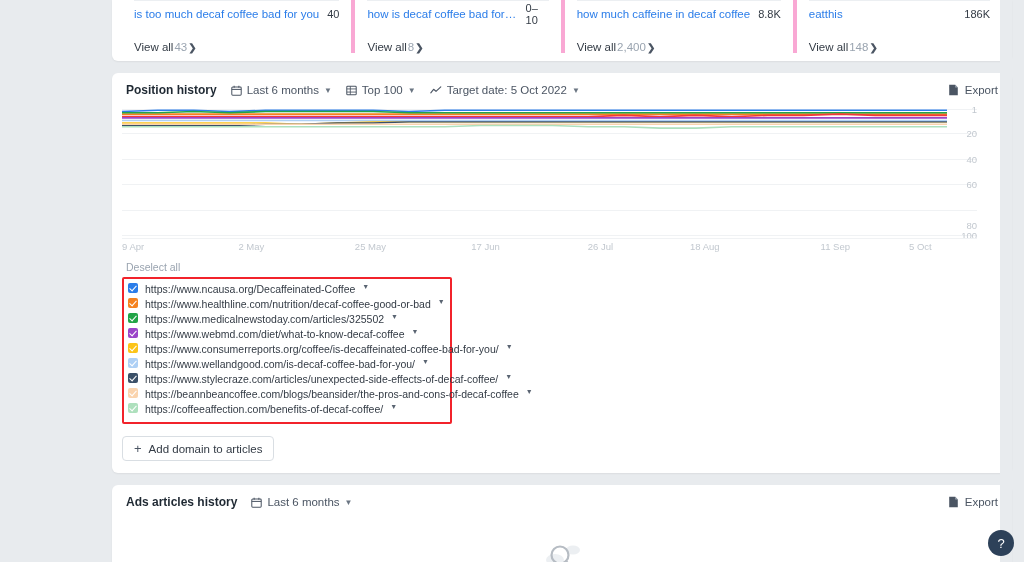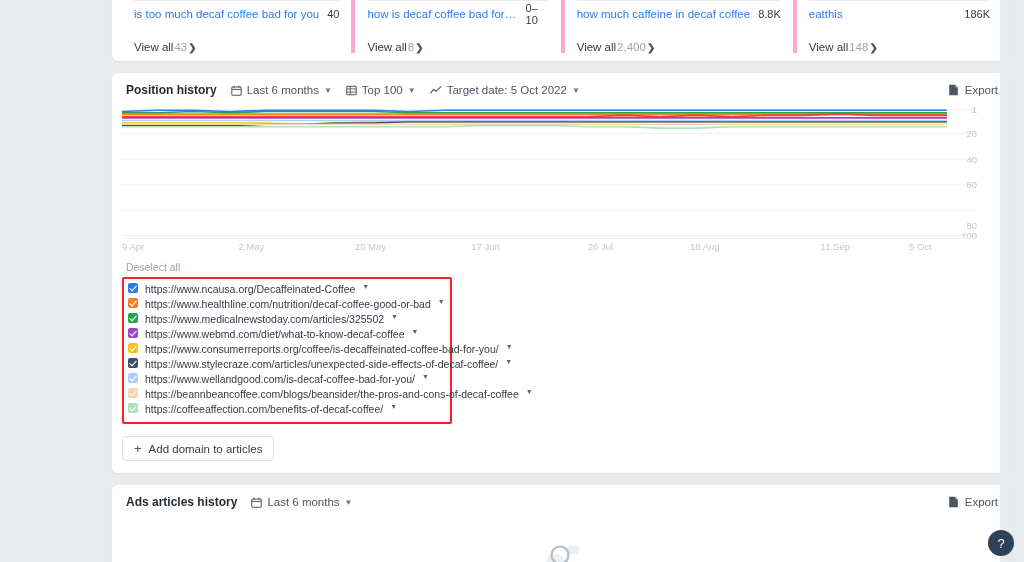--- a/index.html
+++ b/index.html
@@ -407,27 +407,27 @@
             <span class="cb" style="background: rgb(155, 69, 201);"></span>
             <span class="leg-url">https://www.webmd.com/diet/what-to-know-decaf-coffee</span>
             <span class="leg-caret">▼</span>
           </div>
           <div class="leg-row">
             <span class="cb" style="background: rgb(252, 196, 25);"></span>
             <span class="leg-url">https://www.consumerreports.org/coffee/is-decaffeinated-coffee-bad-for-you/</span>
             <span class="leg-caret">▼</span>
           </div>
           <div class="leg-row">
+            <span class="cb" style="background: rgb(174, 208, 245);"></span>
+            <span class="leg-url">https://www.wellandgood.com/is-decaf-coffee-bad-for-you/</span>
+            <span class="leg-caret">▼</span>
+          </div>
+          <div class="leg-row">
             <span class="cb" style="background: rgb(59, 80, 104);"></span>
             <span class="leg-url">https://www.stylecraze.com/articles/unexpected-side-effects-of-decaf-coffee/</span>
-            <span class="leg-caret">▼</span>
-          </div>
-          <div class="leg-row">
-            <span class="cb" style="background: rgb(174, 208, 245);"></span>
-            <span class="leg-url">https://www.wellandgood.com/is-decaf-coffee-bad-for-you/</span>
             <span class="leg-caret">▼</span>
           </div>
           <div class="leg-row">
             <span class="cb" style="background: rgb(250, 212, 174);"></span>
             <span class="leg-url">https://beannbeancoffee.com/blogs/beansider/the-pros-and-cons-of-decaf-coffee</span>
             <span class="leg-caret">▼</span>
           </div>
           <div class="leg-row">
             <span class="cb" style="background: rgb(174, 224, 189);"></span>
             <span class="leg-url">https://coffeeaffection.com/benefits-of-decaf-coffee/</span>

